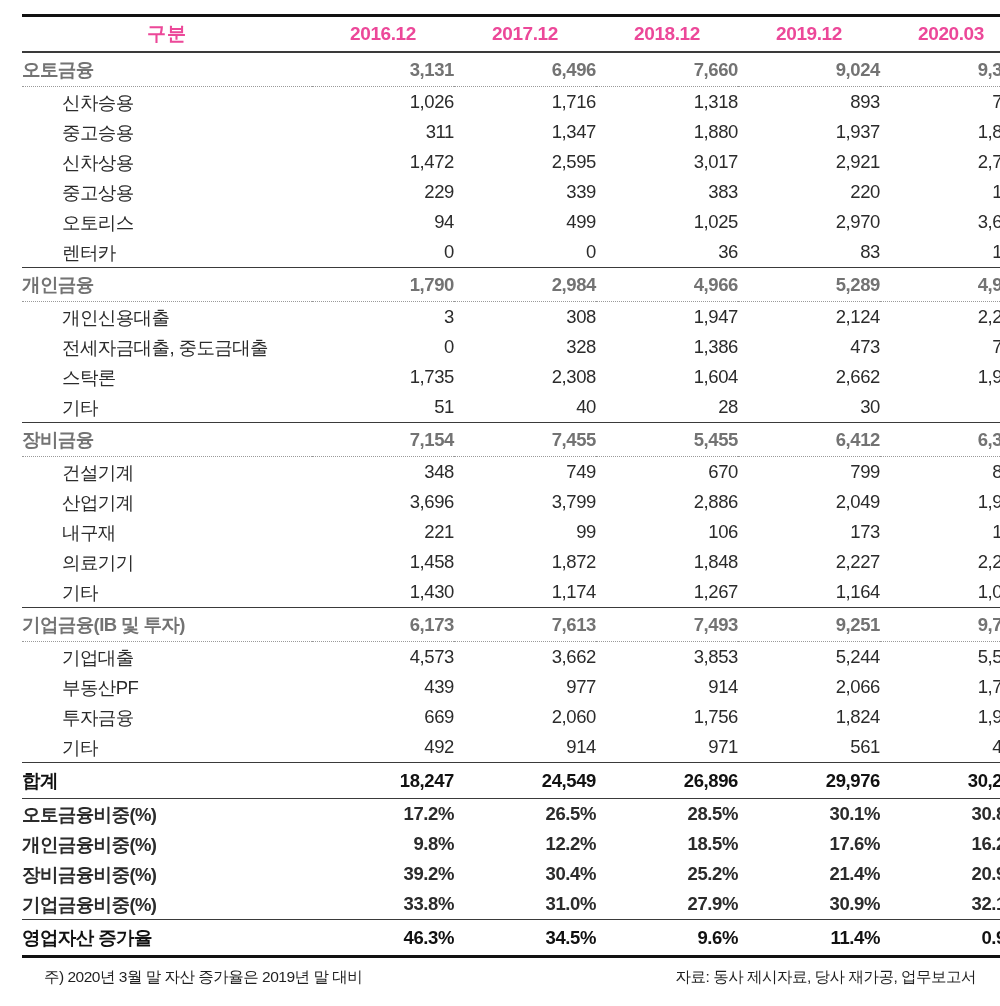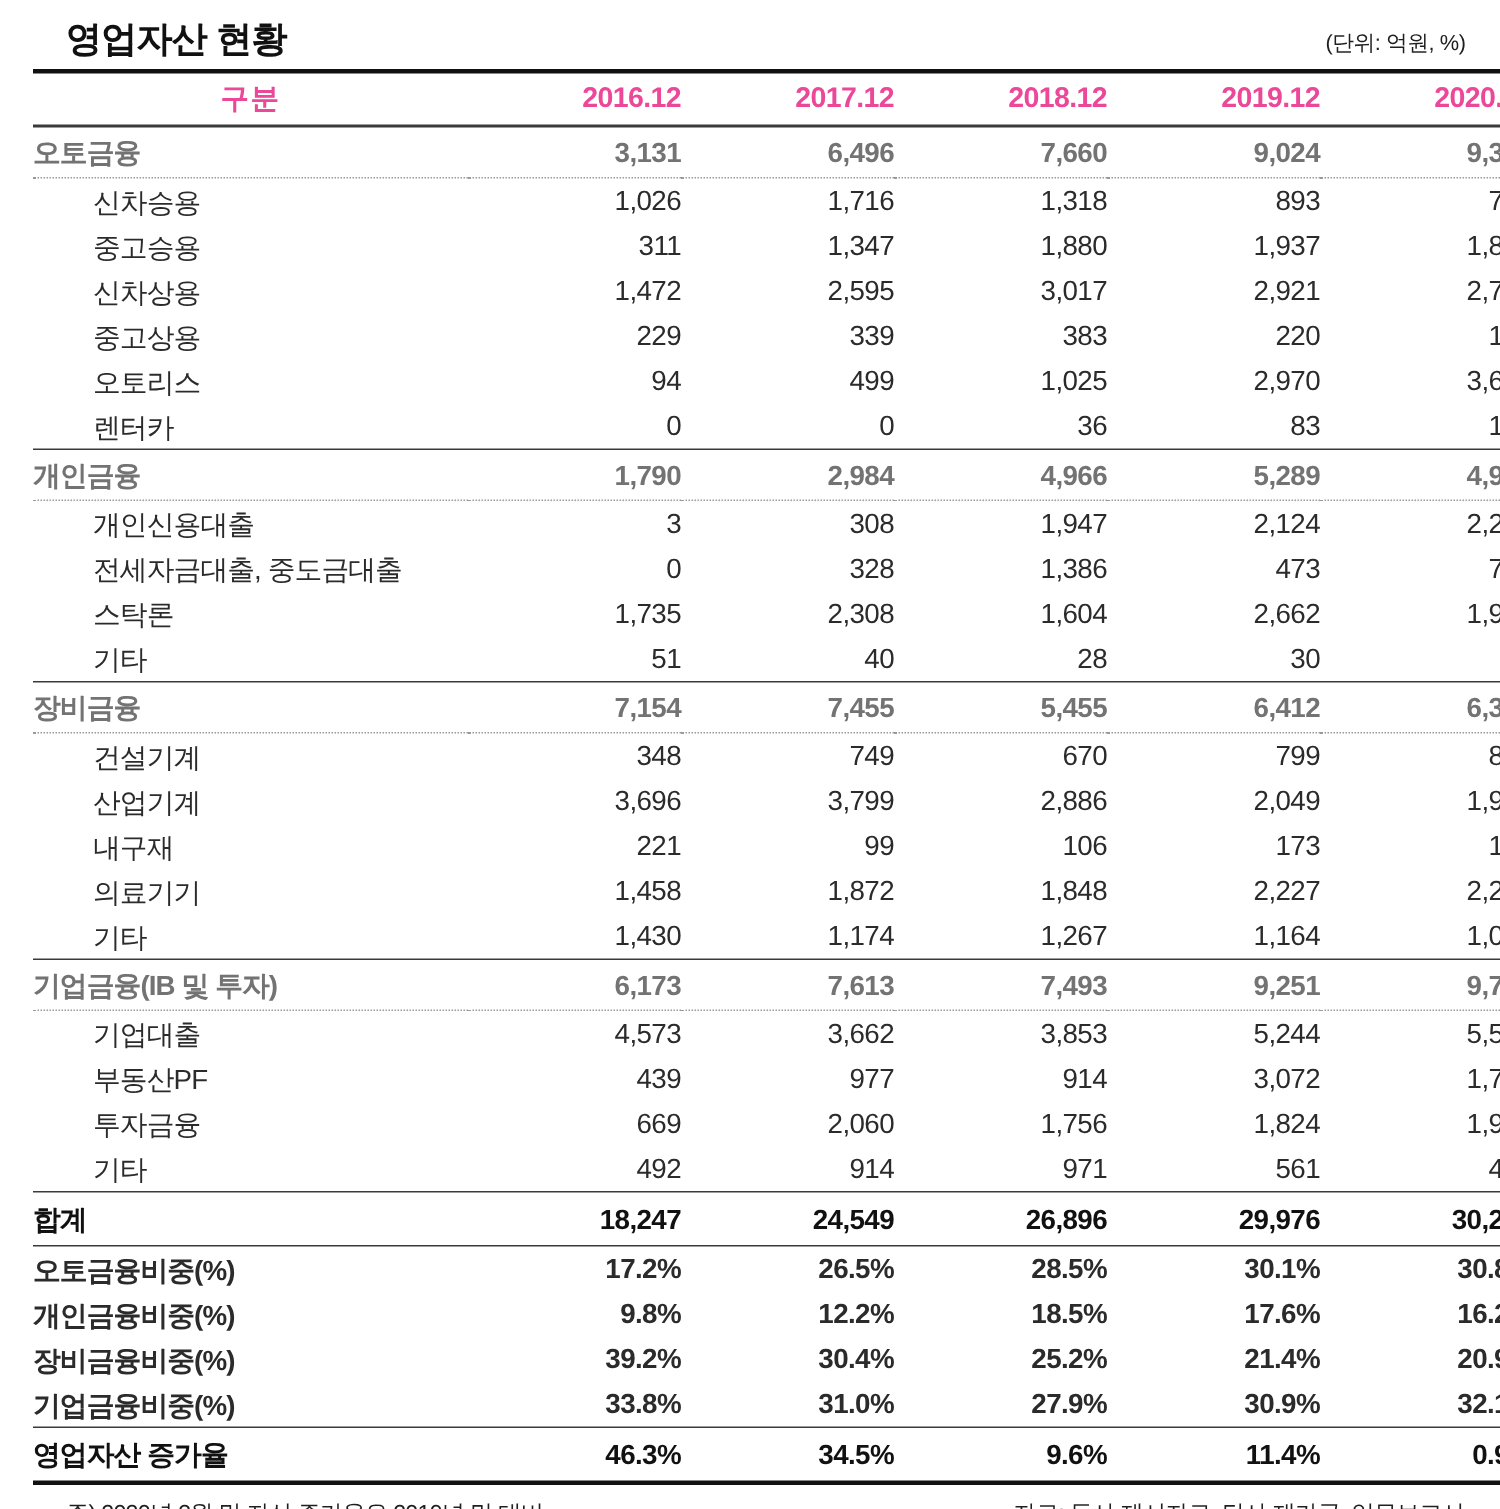--- a/index.html
+++ b/index.html
@@ -81,21 +81,21 @@
     color: #ec4899;
     font-weight: bold;
     font-size: 19px;
   }
   th.head-label {
     text-align: center;
     padding-left: 0;
     letter-spacing: 1px;
   }
   th.head-val {
-    text-align: right;
+    text-align: center;
     padding-right: 16px;
     letter-spacing: -0.4px;
     margin-top: 24px;
   }
 
   
   .rule-top    { border-top: 3px solid #111111; }
 
   tr.row-section td {
     height: 33px;
@@ -141,24 +141,20 @@
     letter-spacing: -0.5px;
   }
   .foot-note  { text-align: left; }
   .foot-source{ text-align: right; }
 </style>
 </head>
 <body>
 
 <div class="page">
 
-  <div class="titlebar">
-    <div class="doc-title">영업자산 현황</div>
-    <div class="unit-note">(단위: 억원, %)</div>
-  </div>
 
   <table class="fin">
     <colgroup>
       <col class="c-label">
       <col class="c-val">
         <col class="c-val">
         <col class="c-val">
         <col class="c-val">
         <col class="c-val">
     </colgroup>
@@ -334,21 +330,21 @@
           <td class="num">3,662</td>
           <td class="num">3,853</td>
           <td class="num">5,244</td>
           <td class="num">5,532</td>
         </tr>
         <tr class="row-sub">
           <td class="lbl sub">부동산PF</td>
           <td class="num">439</td>
           <td class="num">977</td>
           <td class="num">914</td>
-          <td class="num">3,072</td>
+          <td class="num">2,066</td>
           <td class="num">1,714</td>
         </tr>
         <tr class="row-sub">
           <td class="lbl sub">투자금융</td>
           <td class="num">669</td>
           <td class="num">2,060</td>
           <td class="num">1,756</td>
           <td class="num">1,824</td>
           <td class="num">1,974</td>
         </tr>

